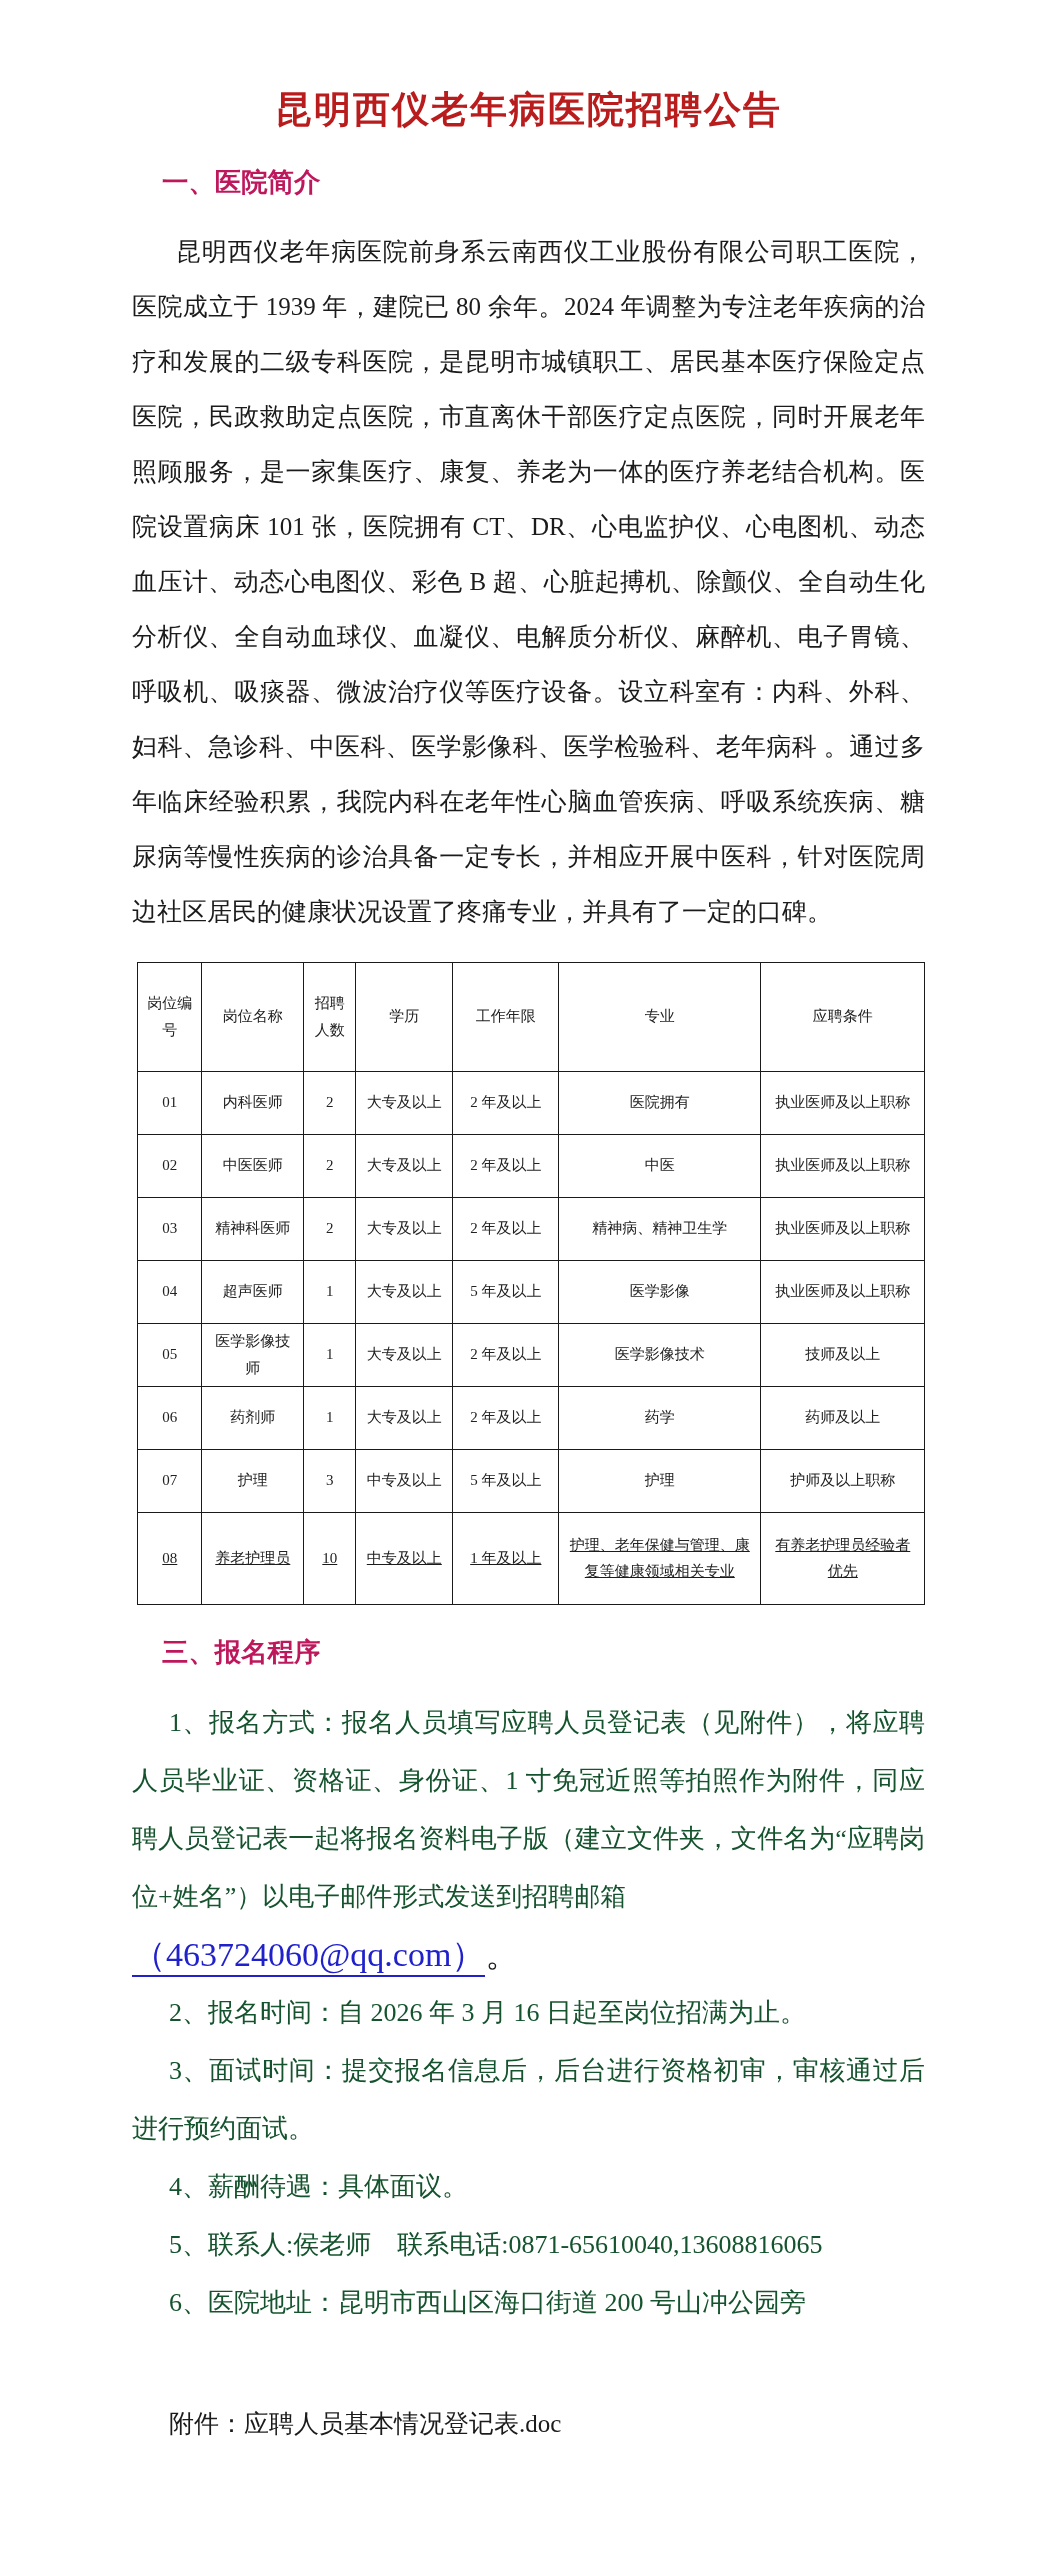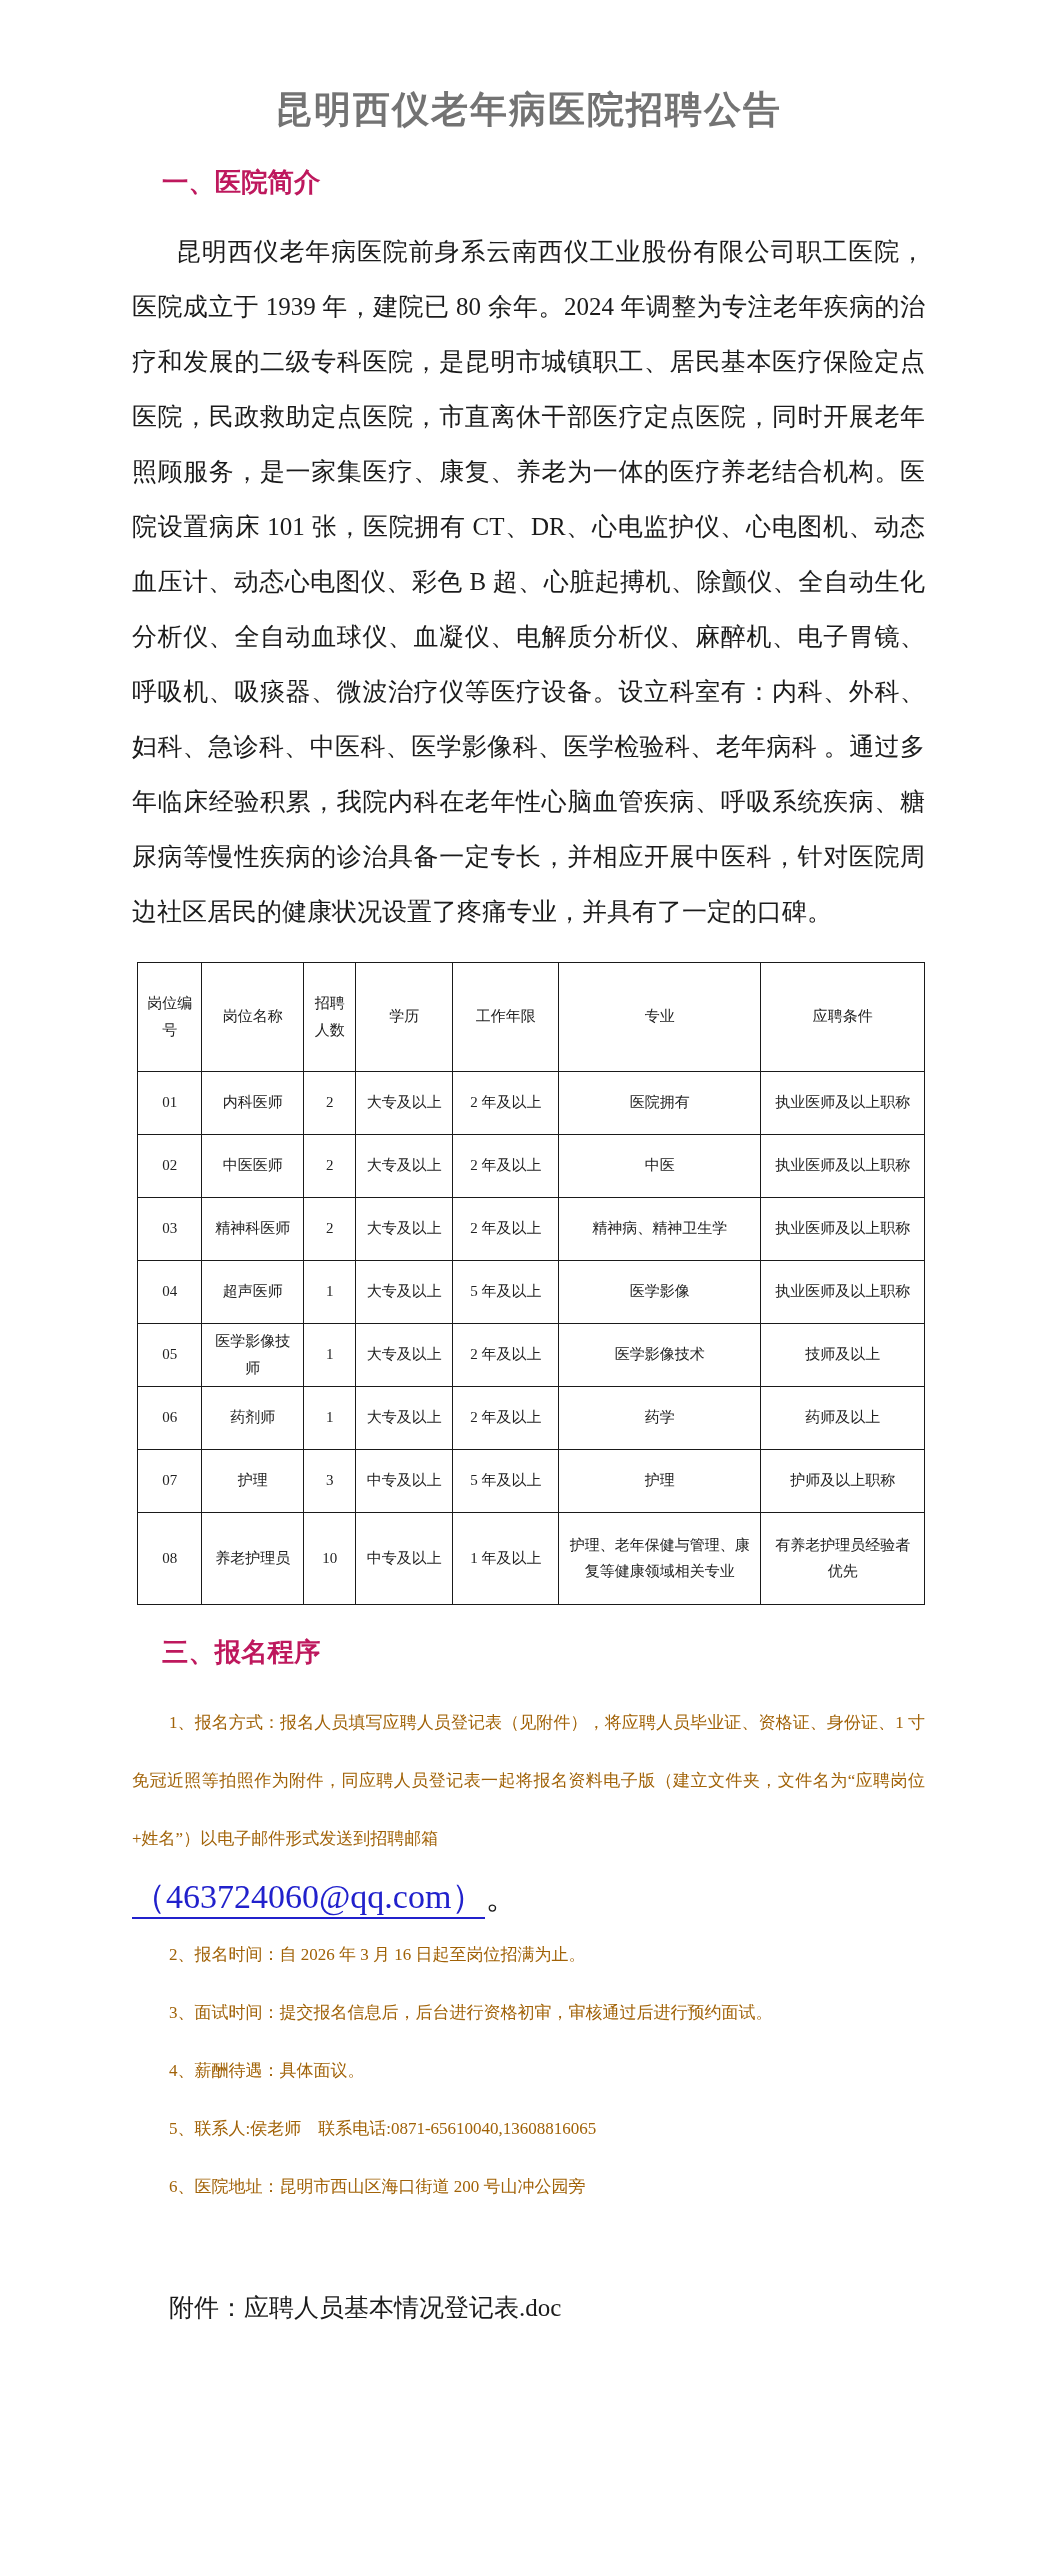--- a/index.html
+++ b/index.html
@@ -5,36 +5,36 @@
   html,body{margin:0;padding:0;background:#ffffff;}
   .page{
     width:1049px;height:2576px;box-sizing:border-box;
     padding:85px 124px 66px 132px;
     background:#ffffff;color:#1b1b1b;
     font-family:"Liberation Serif","DejaVu Serif",serif;
     overflow:hidden;
   }
   .doc-title{
     font-size:37px;font-weight:900;text-align:center;
-    margin:0;letter-spacing:2px;color:#737373;
+    margin:0;letter-spacing:2px;color:#b91c1c;
     font-family:"Liberation Serif","DejaVu Serif",serif;
   }
   .sec-heading{
     font-family:"Liberation Sans","DejaVu Sans",sans-serif;
     font-size:26.4px;font-weight:bold;color:#be185d;
     margin:30px 0 24px 30px;
   }
   .body-para{
     font-size:25px;line-height:55px;text-align:justify;
     margin:0;color:#1b1b1b;font-family:Liberation Serif, serif;
   }
   .first-indent{text-indent:44px;}
   .proc-para{
-    font-size:17px;line-height:58px;text-align:justify;
-    margin:0;color:#a16207;text-indent:37px;
+    font-size:26px;line-height:58px;text-align:justify;
+    margin:0;color:#14532d;text-indent:37px;
   }
   .email-line{
     font-size:34px;line-height:58px;margin:0;text-indent:0;
   }
   .email-link{
     color:#2121cc;text-decoration:none;
     border-bottom:2.6px solid #2121cc;padding-bottom:2px;
   }
   .email-suffix{color:#1b1b1b;}
   table.positions{
@@ -44,21 +44,21 @@
   table.positions th, table.positions td{
     border:1.3px solid #1a1a1a;
     font-weight:normal;
     font-size:15px;line-height:26.4px;
     text-align:center;vertical-align:middle;
     padding:1.3px 6.6px;color:#222;
     word-break:break-all;overflow-wrap:anywhere;
   }
   tr.hdr{height:109px;}
   tr.row{height:63px;}
-  tr.row-last{height:92px;}
+  tr.row-last{height:92px;text-decoration:underline;}
   .attachment-line{
     font-size:25px;line-height:58px;margin:63px 0 0 0;
     text-indent:37px;text-align:left;
   }
 </style>
 </head>
 <body>
 
 <div class="page">
 

